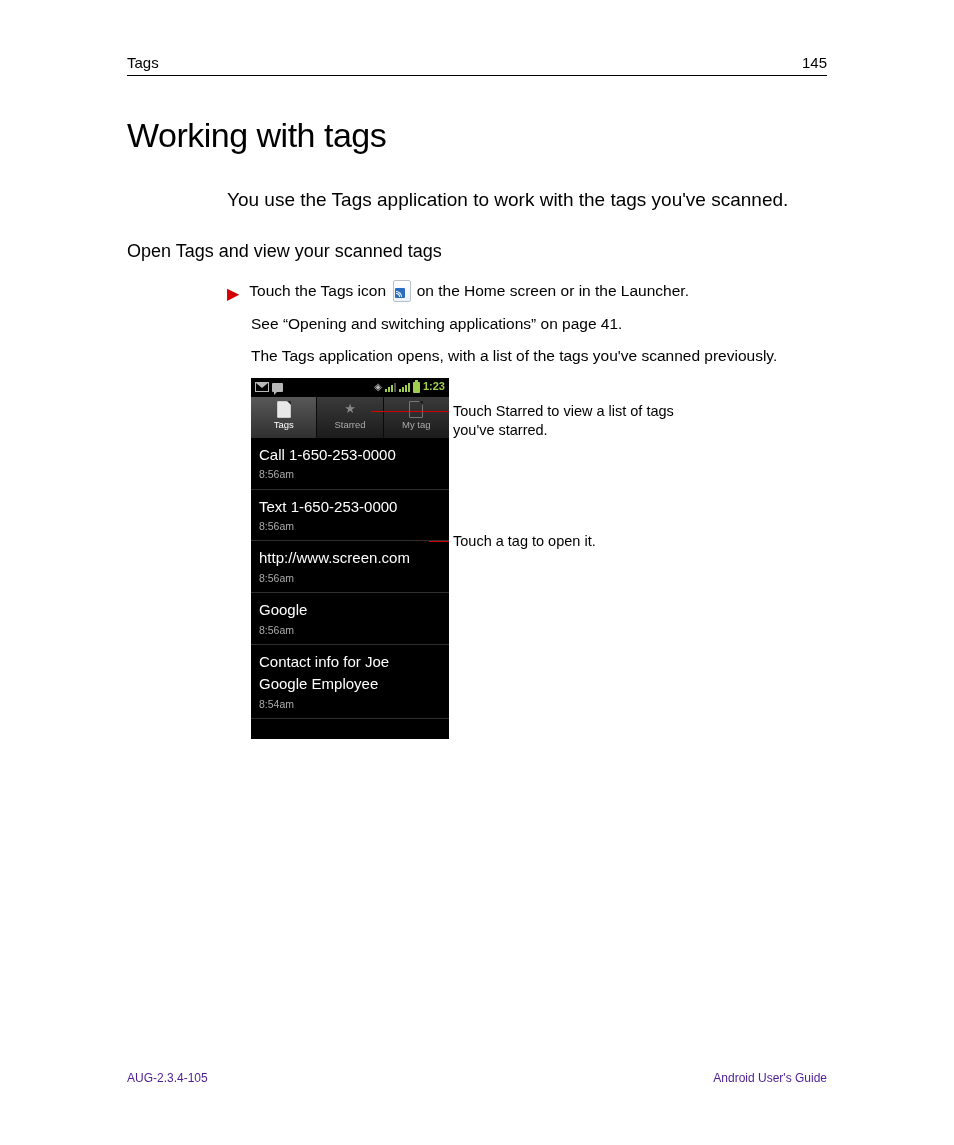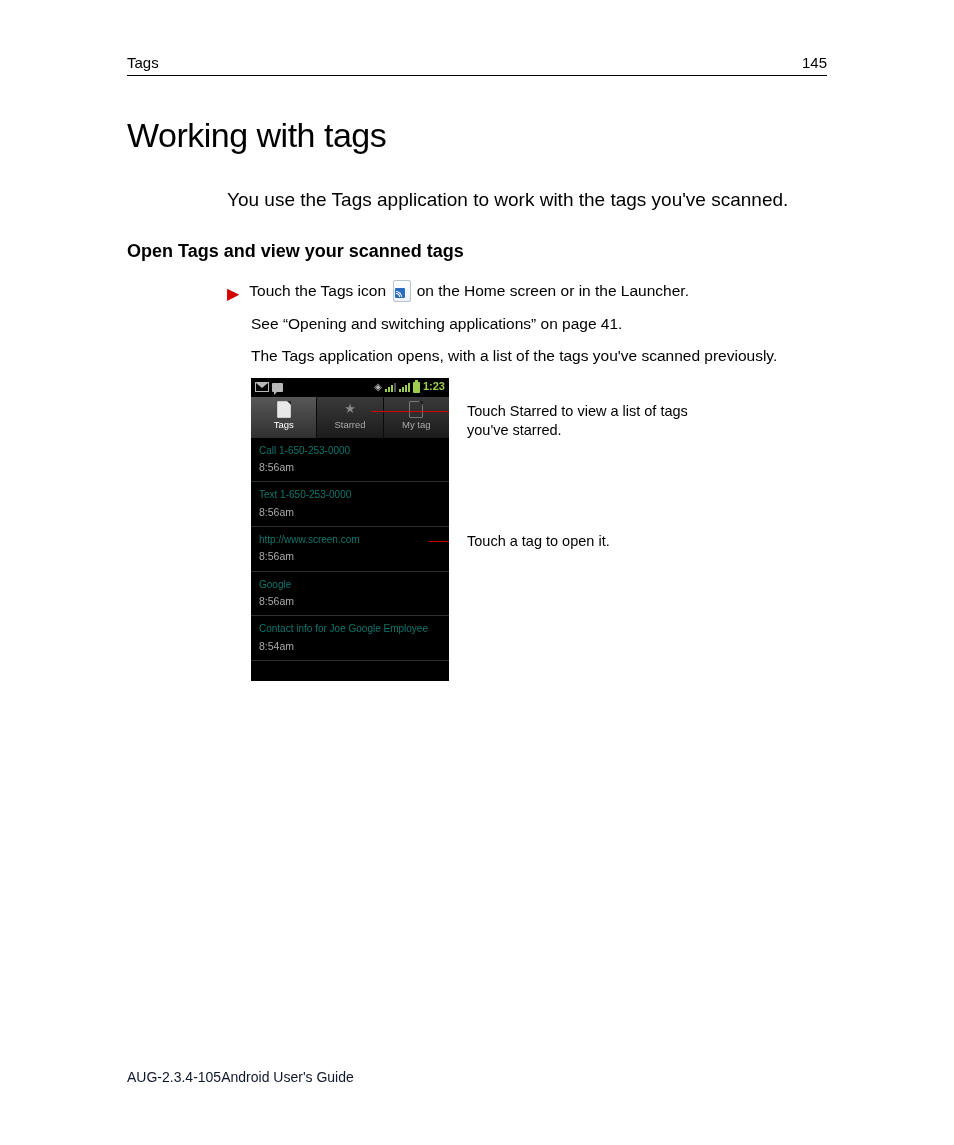--- a/index.html
+++ b/index.html
@@ -1,21 +1,21 @@
 <!DOCTYPE html>
 <html><head>
 <meta charset="utf-8">
 <style>
   html,body{margin:0;padding:0;background:#fff;color:#000;font-family:Arial,Helvetica,sans-serif}
   body{width:954px;height:1145px;position:relative}
   .page{position:absolute;left:127px;top:54px;width:700px}
   .hdr{display:flex;justify-content:space-between;font-size:15px;color:#000;border-bottom:1px solid #000;padding-bottom:4px;margin-bottom:40px}
   h1{font-family:Arial,Helvetica,sans-serif;font-weight:400;font-size:34px;letter-spacing:-0.5px;margin:0 0 34px 0}
   .intro{margin-left:100px;font-size:19px;margin-bottom:30px}
-  h2{font-weight:700;font-size:18px;margin:0 0 18px 0}
+  h2{font-weight:400;font-size:18px;margin:0 0 18px 0}
   .body{margin-left:100px;font-size:15.5px;line-height:1.45}
   .step{display:flex;align-items:flex-start;gap:10px;margin-bottom:6px}
   .arrow{color:#d40000;font-size:16px;line-height:1.6;margin-top:1px}
   .tagicon{display:inline-block;width:18px;height:20px;position:relative;vertical-align:-4px;margin:0 2px}
   .tagicon .tag{position:absolute;left:1px;top:0;width:16px;height:20px;background:linear-gradient(#fff,#eef2f6);border:1px solid #b8c2cc;border-radius:2px}
   .tagicon .nfc{position:absolute;left:3px;bottom:2px;width:10px;height:10px;background:#2a6cc0;border-radius:1px}
   .tagicon .nfc::before,.tagicon .nfc::after{content:"";position:absolute;border:1px solid #fff;border-left:none;border-bottom:none;border-radius:0 100% 0 0}
   .tagicon .nfc::before{left:1px;bottom:1px;width:5px;height:5px}
   .tagicon .nfc::after{left:1px;bottom:1px;width:3px;height:3px}
   .sub{margin-left:24px;margin-top:6px}
@@ -42,28 +42,28 @@
   .tab:last-child{border-right:none}
   .tab .ico{width:16px;height:14px;display:flex;align-items:center;justify-content:center;font-size:13px;color:#888}
   .tab.active{background:linear-gradient(#585858,#303030);color:#fff}
   .tab.active .ico{color:#fff}
   .tagsico{width:12px;height:15px;border:1px solid #ccc;background:#e8e8e8;border-radius:1px;position:relative}
   .tagsico::after{content:"";position:absolute;right:-1px;top:-1px;width:0;height:0;border-left:4px solid transparent;border-top:4px solid #2a2a2a}
   .mytagico{width:12px;height:15px;border:1px solid #777;border-radius:1px;position:relative}
   .mytagico::after{content:"";position:absolute;right:-1px;top:-1px;width:0;height:0;border-left:4px solid transparent;border-top:4px solid #1f1f1f}
   .list{background:#000}
   .row{padding:6px 8px 6px 8px;border-bottom:1px solid #2e2e2e}
-  .row .t{color:#0f766e;font-size:10px;font-weight:500;margin-bottom:2px}
+  .row .t{color:#ffffff;font-size:15px;font-weight:500;margin-bottom:2px}
   .row .s{color:#aaa;font-size:10.5px}
   .filler{height:20px;background:#000}
   .callouts{position:relative;flex:1;font-size:14.5px;color:#000}
   .co{position:absolute;left:0;display:flex;align-items:flex-start}
   .co .line{height:0;border-top:1.3px solid #d40000;margin-top:9px}
-  .co .txt{padding-left:18px;max-width:230px;line-height:1.35}
-  .ftr{position:absolute;left:127px;bottom:60px;width:700px;display:flex;font-size:14px;color:#0f172a}
+  .co .txt{padding-left:4px;max-width:230px;line-height:1.35}
+  .ftr{position:absolute;left:127px;bottom:60px;width:700px;display:flex;justify-content:space-between;font-size:12px;color:#4c1d95}
 </style>
 </head>
 <body>
 
 <div class="page">
   <div class="hdr">
     <span>Tags</span>
     <span>145</span>
   </div>
 

